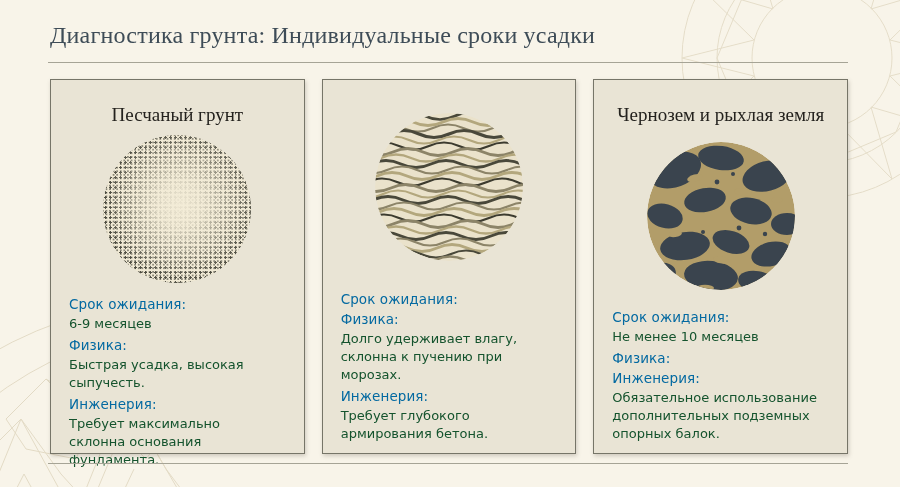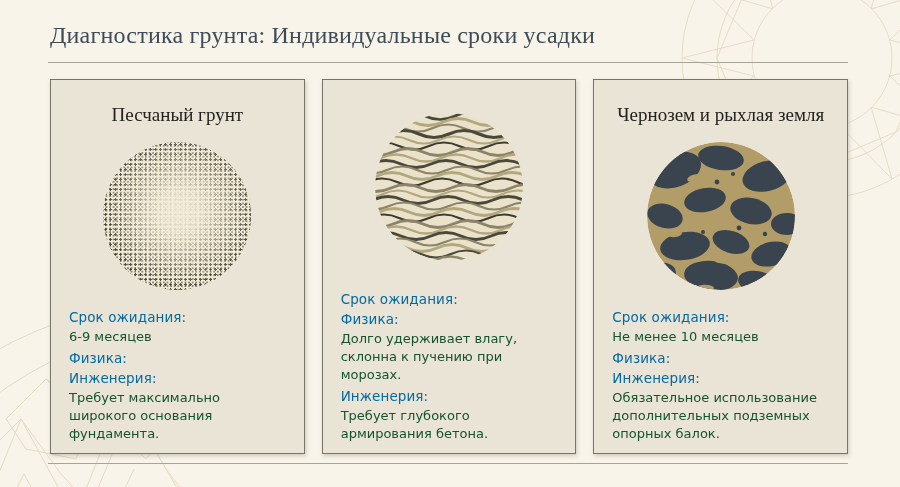--- a/index.html
+++ b/index.html
@@ -103,25 +103,27 @@
   <section class="card">
     <h2 class="card-title">Песчаный грунт</h2>
     <div class="circle tex-sand"></div>
     <div class="sections">
       <div class="sec">
         <div class="sec-label">Срок ожидания:</div>
         <div class="sec-text">6-9 месяцев</div>
       </div>
       <div class="sec">
         <div class="sec-label">Физика:</div>
+        <div class="sec-text">Быстрая усадка, высокая
+сыпучесть.</div>
       </div>
       <div class="sec">
         <div class="sec-label">Инженерия:</div>
         <div class="sec-text">Требует максимально
-широкого основания фундамента.</div>
+склонна основания фундамента.</div>
       </div>
     </div>
   </section>
 
   <section class="card">
     <div class="circle">
       <svg viewBox="0 0 148 148">
         <defs>
           <path id="wv" d="M-40 0 Q-25 -7 -10 0 T20 0 T50 0 T80 0 T110 0 T140 0 T170 0 T200 0" fill="none" stroke-linecap="round"></path>
           <clipPath id="clay-clip">

